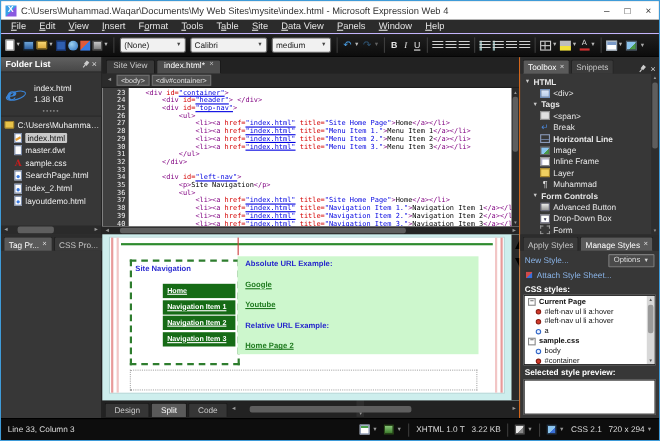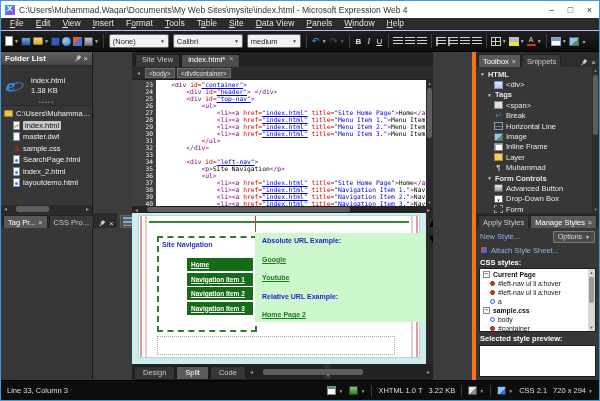--- a/index.html
+++ b/index.html
@@ -43,24 +43,24 @@
 .tbi-align-l,.tbi-align-c,.tbi-align-r,.tbi-numlist,.tbi-bullist,.tbi-outdent,.tbi-indent{width:10px;height:9px;background:repeating-linear-gradient(#d0d0d0 0 1px,transparent 1px 3px);}
 .tbi-numlist,.tbi-bullist{width:10px;background:repeating-linear-gradient(#d0d0d0 0 1px,transparent 1px 3px),linear-gradient(90deg,#8aa 2px,transparent 2px);}
 .tbi-borders{width:10px;height:9px;border:1px solid #cfcfcf;background:linear-gradient(#cfcfcf,#cfcfcf) 50% 0/1px 100% no-repeat,linear-gradient(#cfcfcf,#cfcfcf) 0 50%/100% 1px no-repeat;}
 .tbi-highlight{width:10px;height:9px;background:linear-gradient(#bdbdbd 0 5px,#f2e23a 5px);}
 .tbi-fontcolor{width:9px;height:10px;color:#ddd;font-size:7px;border-bottom:2px solid #d03030;line-height:8px;}
 .tbi-table{width:10px;height:9px;border:1px solid #9ab;background:#fff;box-shadow:inset 0 3px 0 #7a9ac8;}
 .tbi-picture{width:10px;height:9px;border:1px solid #567;background:linear-gradient(135deg,#8cc6f0 60%,#4a9a4a 60%);}
 .tbi-overflow{color:#aaa;font-size:6px;width:7px;}
 
 
-.main{flex:1;display:flex;min-height:0;gap:39px;}
+.main{flex:1;display:flex;min-height:0;}
 .col-left{width:92px;flex:none;display:flex;flex-direction:column;border-right:1px solid #191919;background:#373737;}
 .col-center{flex:1;display:flex;flex-direction:column;min-width:0;background:#2b2b2b;}
-.col-right{width:127px;flex:none;display:flex;flex-direction:column;border-left:4px solid #f97316;background:#373737;}
+.col-right{width:127px;flex:none;display:flex;flex-direction:column;border-left:1px solid #f97316;background:#373737;}
 
 
 .panel-header{height:14px;background:linear-gradient(#606060,#474747);display:flex;align-items:center;font-size:8px;color:#fff;padding:0 4px;flex:none;border-bottom:1px solid #2a2a2a;}
 .panel-hdr-title{flex:1;font-weight:bold;white-space:nowrap;overflow:hidden;}
 .pin-icon{position:relative;width:7px;height:8px;transform:rotate(40deg);flex:none;margin-right:2px;}
 .pin-icon::before{content:'';position:absolute;left:2px;top:0;width:3px;height:4px;background:#ccc;}
 .pin-icon::after{content:'';position:absolute;left:3px;top:4px;width:1px;height:3px;background:#ccc;}
 .close-icon{font-size:8px;color:#ddd;line-height:8px;flex:none;}
 .panel-tabs{height:15px;background:#2c2c2c;display:flex;align-items:flex-end;padding-left:2px;flex:none;}
 .ptab{height:13px;display:flex;align-items:center;font-size:7.5px;color:#c8c8c8;background:#3a3a3a;border:1px solid #222;border-bottom:none;padding:0 4px;margin-right:1px;border-radius:2px 2px 0 0;white-space:nowrap;}
@@ -680,21 +680,21 @@
                 <span>Tags</span>
               </div>
               <div class="tbx-row" style="padding-left: 14px;">
                 <span class="txi span-icon"></span>
                 <span>&lt;span&gt;</span>
               </div>
               <div class="tbx-row" style="padding-left: 14px;">
                 <span class="txi break-icon">↵</span>
                 <span>Break</span>
               </div>
-              <div class="tbx-row" style="padding-left: 14px;">
+              <div class="tbx-row" style="padding-left: 14px; font-weight: bold;">
                 <span class="txi hr-icon"></span>
                 <span>Horizontal Line</span>
               </div>
               <div class="tbx-row" style="padding-left: 14px;">
                 <span class="txi image-icon"></span>
                 <span>Image</span>
               </div>
               <div class="tbx-row" style="padding-left: 14px;">
                 <span class="txi iframe-icon"></span>
                 <span>Inline Frame</span>

